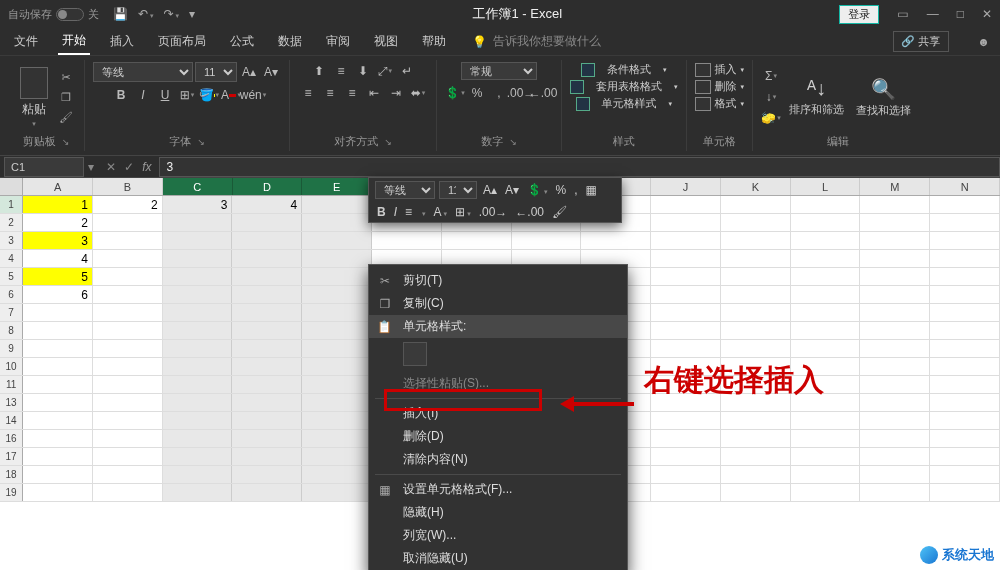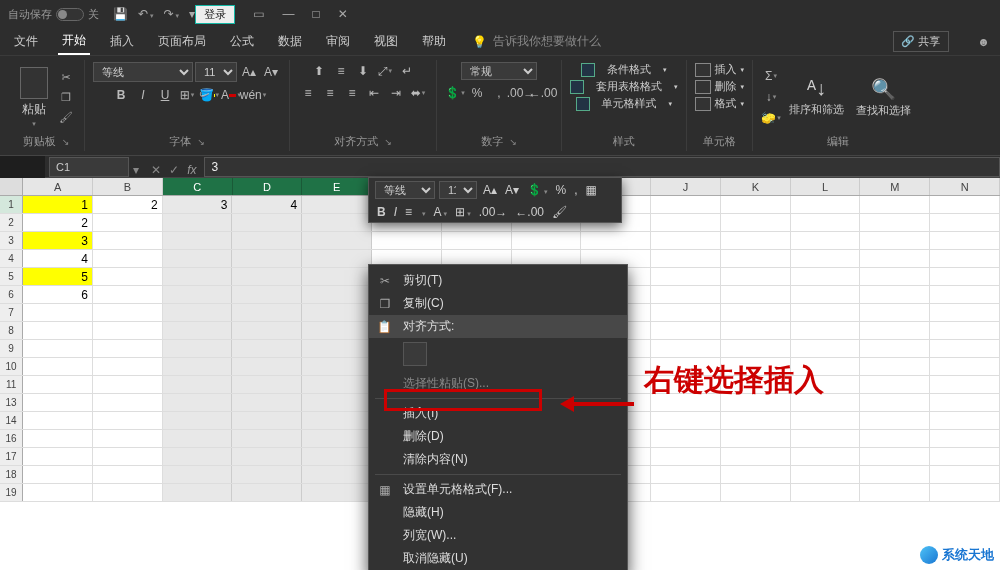--- a/index.html
+++ b/index.html
@@ -38,21 +38,21 @@
     .font-color-swatch { width: 10px; height: 3px; background: #c00; margin-top: 1px; }
     .num-select { background: #3a3a3a; border: 1px solid #555; color: #ccc; width: 76px; height: 18px; font-size: 11px; padding: 0 4px; }
     .styles-col { display: flex; flex-direction: column; gap: 2px; font-size: 11px; }
     .style-row { display: flex; align-items: center; gap: 12px; color: #ccc; }
     .style-icon { width: 14px; height: 14px; border: 1px solid #5a8; background: #234; }
     .cells-col, .edit-col { display: flex; flex-direction: column; gap: 2px; font-size: 11px; }
     .cell-row { display: flex; align-items: center; gap: 4px; }
     .cell-icon { width: 16px; height: 14px; border: 1px solid #888; background: #333; }
     .big-btn { display: flex; flex-direction: column; align-items: center; gap: 2px; padding: 4px; font-size: 11px; color: #ccc; }
     
-    .formula-bar { height: 22px; background: #2d2d2d; display: flex; align-items: flex-end; border-bottom: 1px solid #444; margin-left: 45px; }
+    .formula-bar { height: 22px; background: #2d2d2d; display: flex; align-items: center; border-bottom: 1px solid #444; }
     .namebox { width: 80px; height: 20px; background: #3a3a3a; border: 1px solid #555; color: #ccc; font-size: 11px; padding: 0 6px; display: flex; align-items: center; margin-left: 4px; }
     .namebox-dd { width: 14px; text-align: center; color: #888; }
     .fx-btns { display: flex; align-items: center; gap: 8px; padding: 0 8px; color: #888; }
     .fx-label { color: #999; font-style: italic; }
     .formula-input { flex: 1; background: #333; border: 1px solid #555; height: 20px; color: #eee; font-size: 12px; padding: 0 6px; display: flex; align-items: center; }
     
     .grid-area { position: relative; background: #fff; height: calc(570px - 28px - 28px - 100px - 22px); overflow: hidden; }
     .col-headers { display: flex; height: 18px; background: #e6e6e6; border-bottom: 1px solid #aaa; }
     .corner { width: 24px; background: #ddd; border-right: 1px solid #aaa; }
     .col-h { width: 72px; text-align: center; font-size: 11px; color: #444; border-right: 1px solid #ccc; line-height: 18px; }
@@ -96,20 +96,21 @@
         <span class="toggle-knob"></span>
       </span>
     <span>关</span>
   </div>
   <div class="qat">
     <span>💾</span>
     <span class="dd-caret">↶</span>
     <span class="dd-caret">↷</span>
     <span>▾</span>
   </div>
+  <div class="title-center">工作簿1 - Excel</div>
   <div class="win-controls">
     <span class="login-chip">登录</span>
     <span>▭</span>
     <span>—</span>
     <span>□</span>
     <span>✕</span>
   </div>
 </div>
 
 <div class="ribbon-tabs">
@@ -643,21 +644,21 @@
   <div class="cm-item">
       <span class="cm-icon">✂</span>
       <span>剪切(T)</span>
     </div>
   <div class="cm-item">
       <span class="cm-icon">❐</span>
       <span>复制(C)</span>
     </div>
   <div class="cm-item hover">
       <span class="cm-icon">📋</span>
-      <span>对齐方式:</span>
+      <span>单元格样式:</span>
     </div>
   <div class="cm-paste-opts">
     <div class="paste-opt"></div>
   </div>
   <div class="cm-item" style="color:#888">
       <span class="cm-icon"></span>
       <span>选择性粘贴(S)...</span>
     </div>
   <div class="cm-sep"></div>
   <div class="cm-item">

